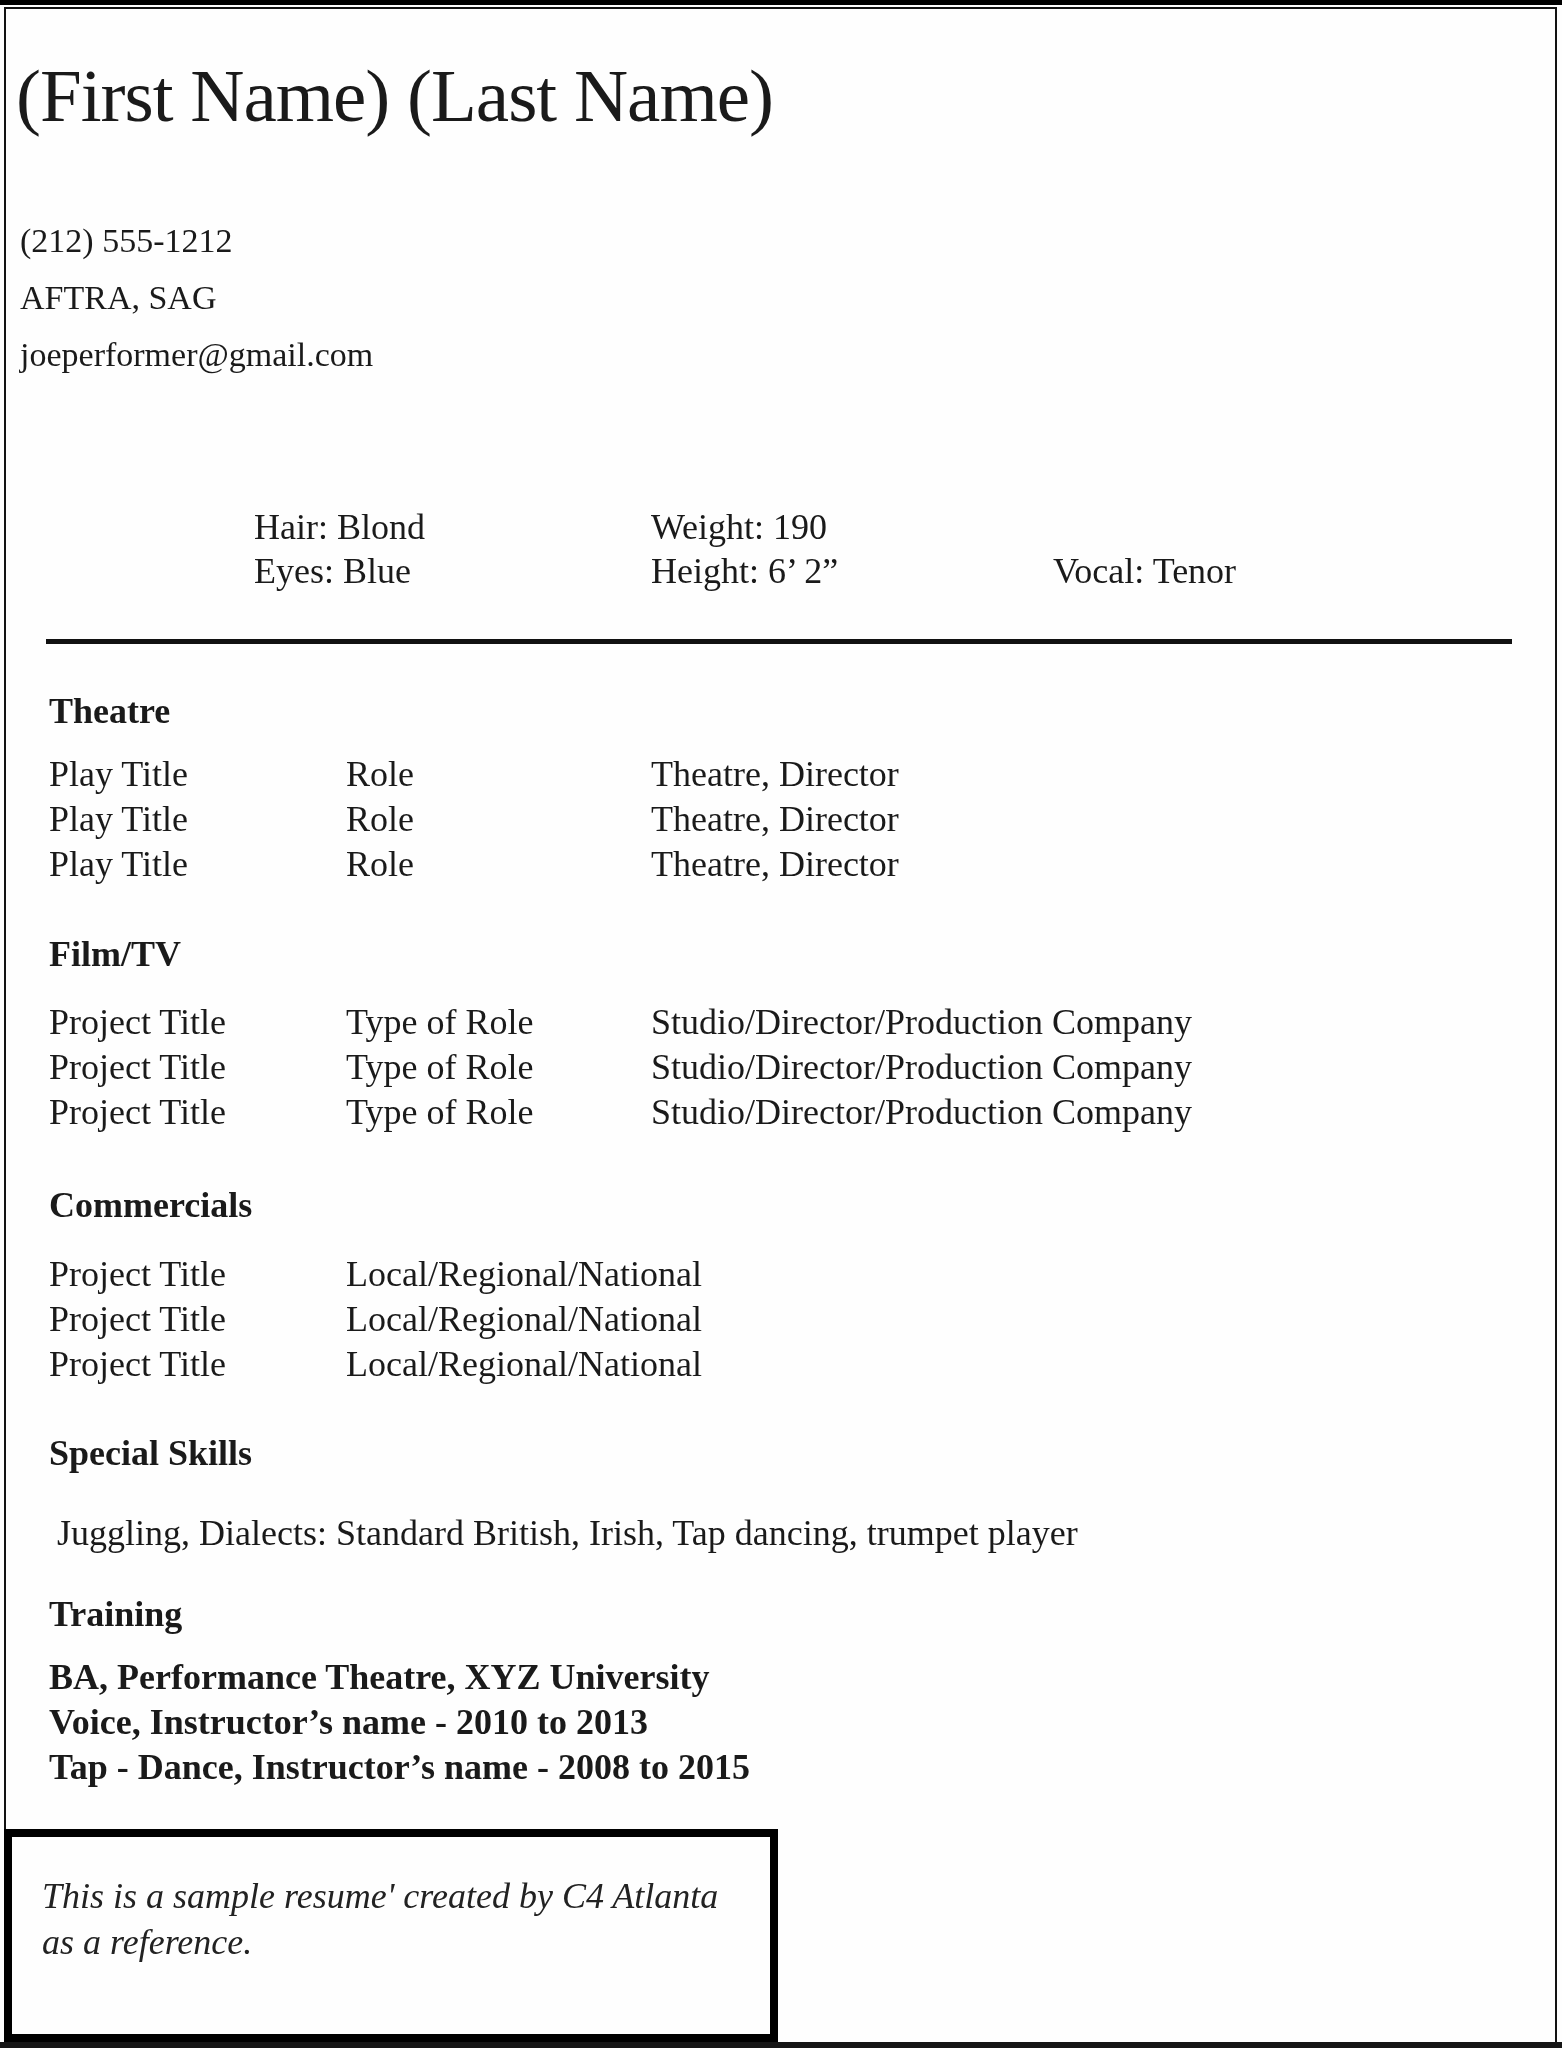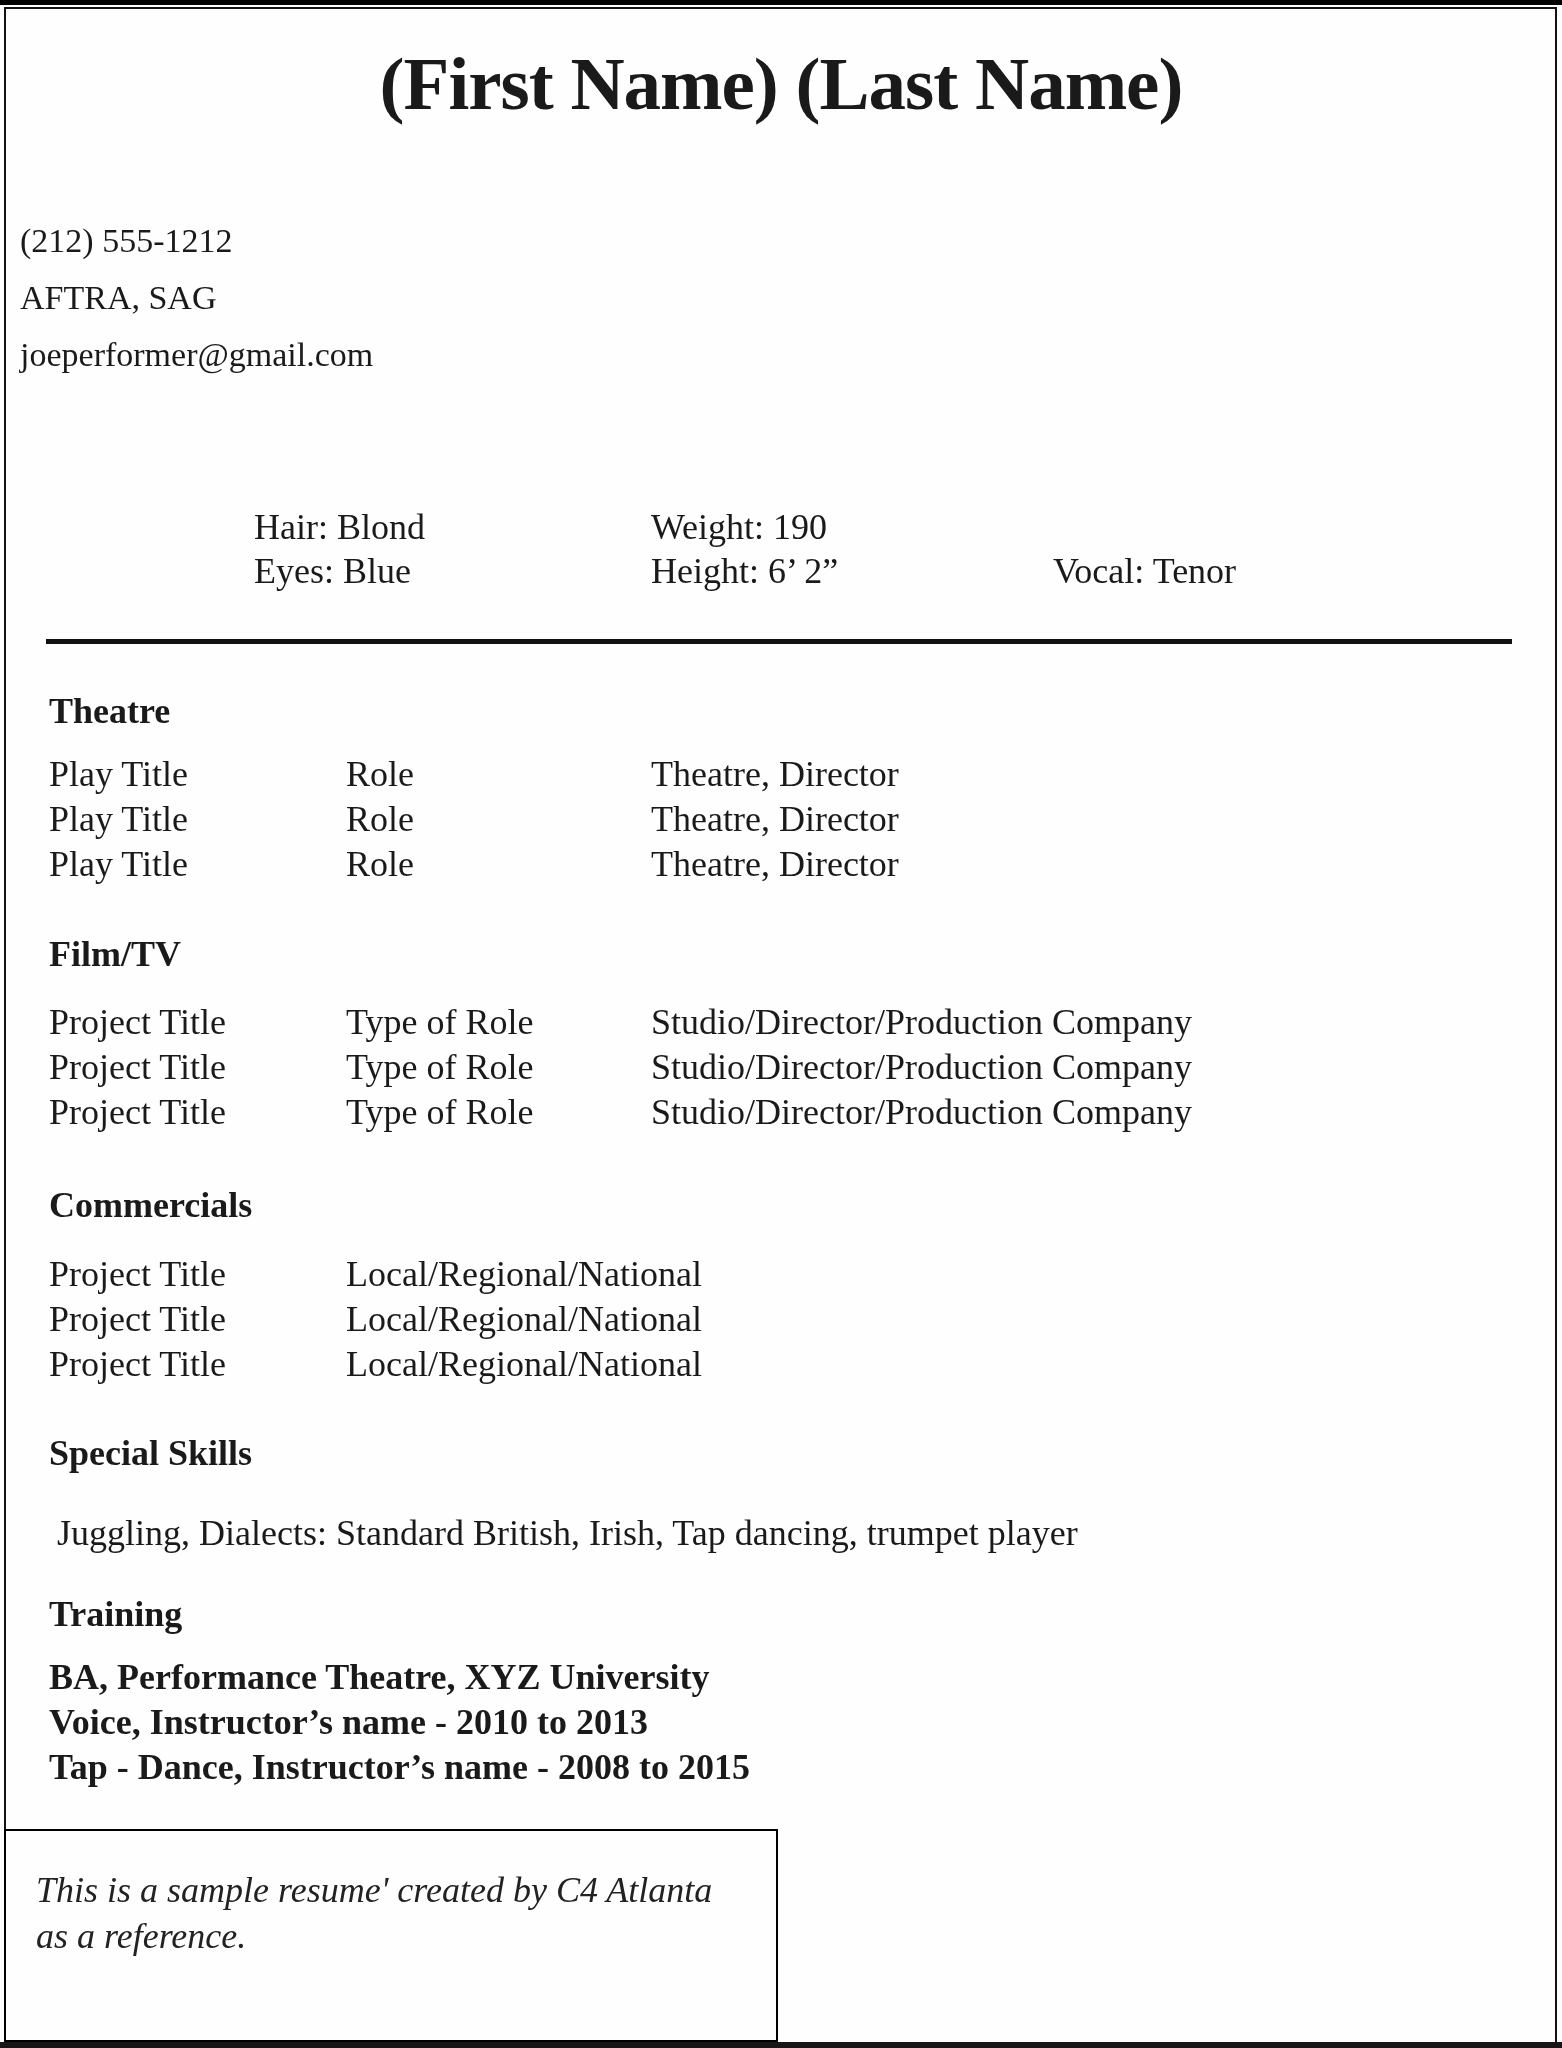--- a/index.html
+++ b/index.html
@@ -18,23 +18,22 @@
   .bottom-edge-bar {
     position: absolute; bottom: 0; left: 0; right: 0; height: 6px; background: #161616;
   }
   .page-border {
     position: absolute; left: 4px; top: 7px; right: 5px; bottom: 4px;
     border: 2px solid #121212;
     pointer-events: none;
   }
   .title {
     position: absolute; top: 30px; left: 0; right: 0;
-    margin: 4px;
-    text-align: center;
-    font-size: 75px; line-height: 100px; font-weight: bold;
+    margin: 16px;
+    font-size: 75px; line-height: 100px; font-weight: normal;
     letter-spacing: -1px;
   }
   .contact {
     position: absolute; top: 212px; left: 0; right: 0;
     font-size: 34px; line-height: 57px; padding-left: 20px;
   }
   .stats { position: absolute; top: 505px; left: 0; right: 0; height: 90px; }
   .stat { position: absolute; font-size: 36px; line-height: 44px; white-space: nowrap; }
   .stat.r1 { top: 0; }
   .stat.r2 { top: 44px; }
@@ -56,21 +55,21 @@
   .cell.c2 { left: 297px; }
   .cell.c3 { left: 602px; }
   .plain-line {
     position: absolute; left: 49px; margin: 8px;
     font-size: 36px; line-height: 45px; white-space: nowrap;
   }
   .lines { position: absolute; left: 49px; right: 10px; }
   .lines > div { font-size: 36px; line-height: 45px; white-space: nowrap; font-weight: bold; }
   .footer-box {
     position: absolute; left: 4px; top: 1829px; width: 774px; height: 213px;
-    border: 2px solid #000000;
+    border: 8px solid #000000;
     box-sizing: border-box;
     padding: 36px 30px 0 30px;
   }
   .footer-box p {
     margin: 0; width: 700px;
     font-style: italic;
     font-size: 36px; line-height: 46px;
     color: #222;
   }
 </style>

